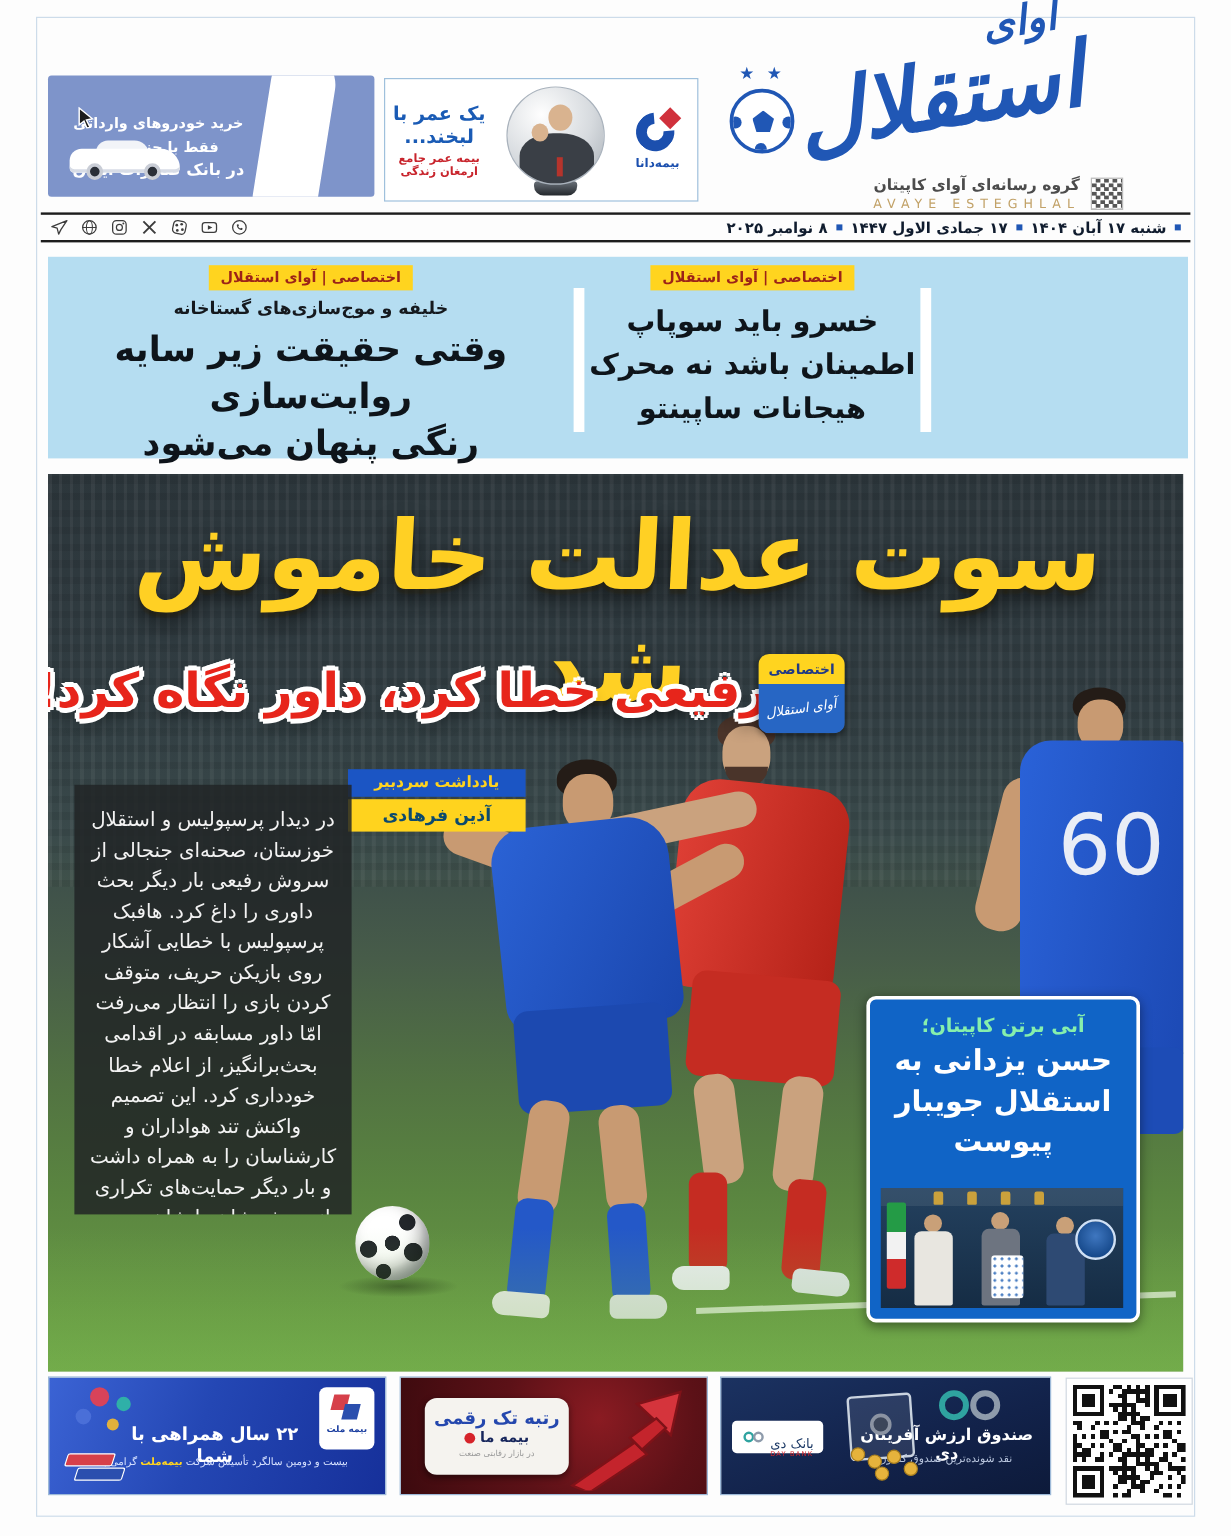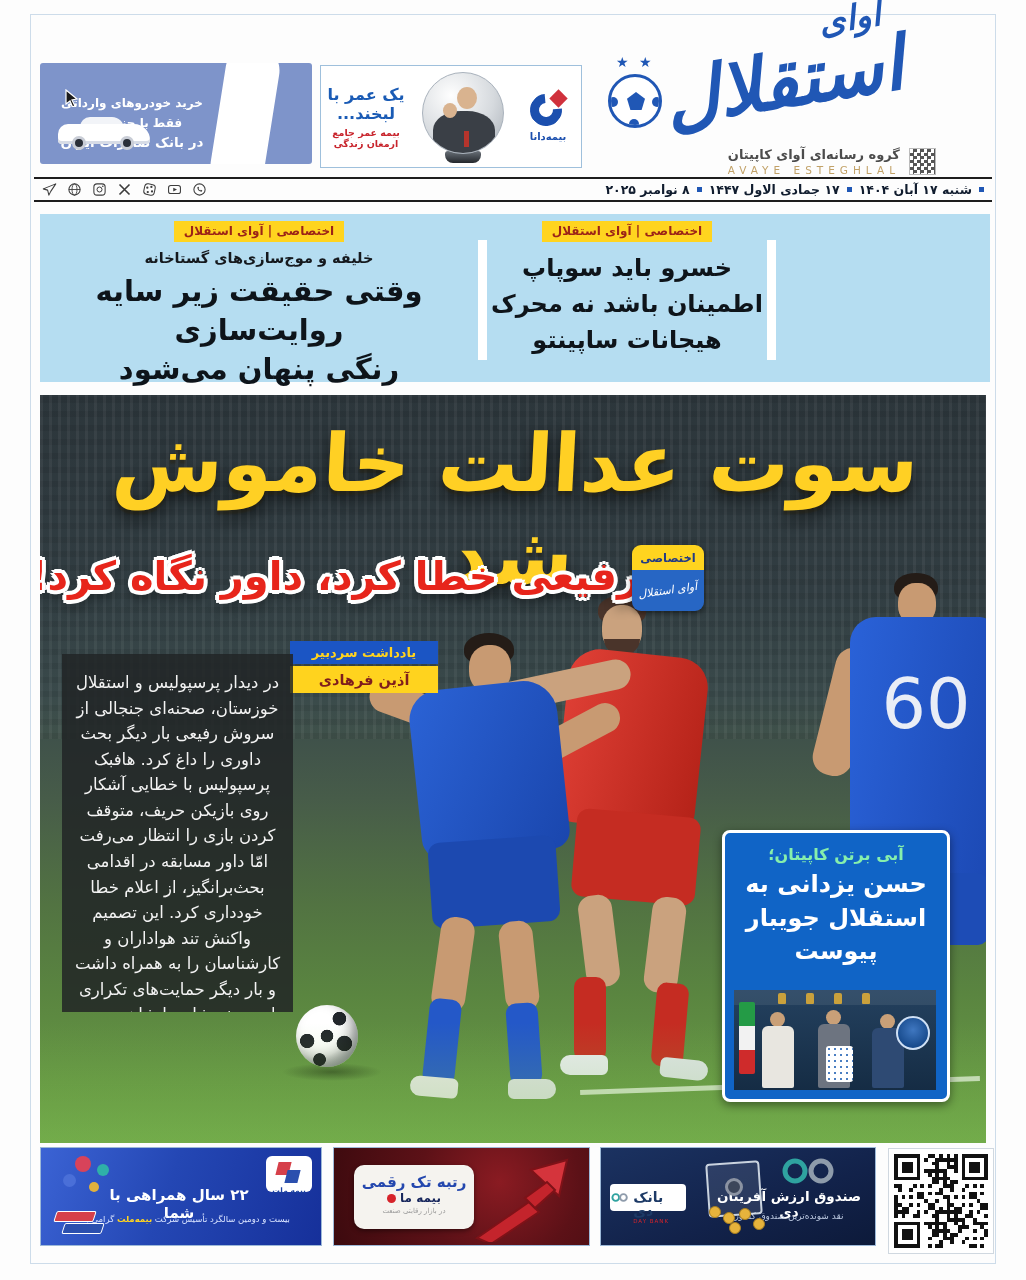--- a/index.html
+++ b/index.html
@@ -85,21 +85,21 @@
   .main-headline { position:absolute; top:22px; left:0; width:100%; text-align:center; direction:rtl; font-size:80px; font-weight:bold; color:#ffd024; transform:skewX(-3deg);
     text-shadow:0 4px 2px rgba(40,30,0,.35), 0 9px 18px rgba(0,0,0,.55); }
   .sub-headline { position:absolute; top:158px; left:140px; width:460px; text-align:center; direction:rtl; white-space:nowrap; font-size:40px; font-weight:bold; color:#e7251b;
     text-shadow:-3px -3px 0 #fff,3px -3px 0 #fff,-3px 3px 0 #fff,3px 3px 0 #fff,-4px 0 0 #fff,4px 0 0 #fff,0 -4px 0 #fff,0 4px 0 #fff,0 8px 12px rgba(0,0,0,.45); }
   .exc-badge { position:absolute; left:592px; top:150px; width:72px; height:66px; border-radius:9px; overflow:hidden; box-shadow:0 2px 6px rgba(0,0,0,.5); }
   .exc-top { height:25px; background:#ffd41f; color:#223a85; font-size:11.5px; font-weight:bold; display:flex; align-items:center; justify-content:center; }
   .exc-bot { height:41px; background:#2766c4; color:#fff; display:flex; align-items:center; justify-content:center; }
   .exc-bot span { font-size:11px; font-style:italic; transform:rotate(-8deg); }
 
   .note-label { position:absolute; left:250px; top:246px; width:148px; height:23px; background:#1b55c4; color:#ffd31e; font-size:13px; font-weight:bold; display:flex; align-items:center; justify-content:center; }
-  .note-author { position:absolute; left:250px; top:271px; width:148px; height:27px; background:#ffd31e; color:#7f1d1d; font-size:14.5px; font-weight:bold; display:flex; align-items:center; justify-content:center; }
+  .note-author { position:absolute; left:250px; top:271px; width:148px; height:27px; background:#ffd31e; color:#0c4a6e; font-size:14.5px; font-weight:bold; display:flex; align-items:center; justify-content:center; }
   .editor-note { position:absolute; left:22px; top:259px; width:231px; height:358px; background:rgba(33,36,38,.85); color:#f3f3f3; font-size:16.5px; line-height:1.55; text-align:center; direction:rtl; padding:16px 10px; overflow:hidden; }
 
   
   .fig { position:absolute; }
   .fig div { position:absolute; }
   .p-blue { left:320px; top:240px; width:260px; height:480px; }
   .p-blue .hr { left:104px; top:-2px; width:50px; height:32px; background:#241c17; border-radius:50% 50% 40% 40%; }
   .p-blue .hd { left:109px; top:10px; width:42px; height:48px; background:#c89a72; border-radius:45%; }
   .p-blue .ar1 { left:6px; top:66px; width:150px; height:32px; background:#c89a72; border-radius:18px; transform:rotate(20deg); }
   .p-blue .ar2 { left:150px; top:88px; width:115px; height:30px; background:#c89a72; border-radius:16px; transform:rotate(-28deg); }
@@ -152,21 +152,21 @@
   .yz-tr { top:3px; width:8px; height:11px; background:#caa13c; border-radius:2px 2px 1px 1px; }
   .yz-flag { left:5px; top:12px; width:16px; height:72px; background:linear-gradient(180deg,#249b46 0 34%,#f2f2f2 34% 66%,#cf2b2b 66%); border-radius:2px; }
   .yz-p { border-radius:6px 6px 2px 2px; }
   .yz-h { width:15px; height:15px; border-radius:50%; background:#c9a078; }
   .yz-jersey { left:92px; top:56px; width:27px; height:36px; background:#fff; border-radius:3px;
     background-image:radial-gradient(circle, #4a7ec2 1px, transparent 1.4px); background-size:6px 6px; }
   .yz-crest { right:6px; top:26px; width:34px; height:34px; border-radius:50%; background:radial-gradient(circle at 50% 40%, #3f77c0, #174a8c 72%); border:2px solid #cfe0f5; }
 
   
   .ad-mellat { position:absolute; left:40px; top:1147px; width:282px; height:99px; background:linear-gradient(110deg,#3b63d4 0%,#2447b4 45%,#16309a 100%); border:1px solid #9db9d8; overflow:hidden; direction:rtl; }
-  .ml-logo { position:absolute; right:9px; top:8px; width:46px; height:36px; background:#fff; border-radius:6px; text-align:center; }
+  .ml-logo { position:absolute; right:9px; top:8px; width:46px; height:52px; background:#fff; border-radius:6px; text-align:center; }
   .ml-mark { position:relative; width:26px; height:24px; margin:5px auto 1px; }
   .ml-mark i { position:absolute; width:13px; height:13px; transform:skewX(-14deg); }
   .ml-mark .mr { left:1px; top:1px; background:#d6404a; } .ml-mark .mb { left:10px; top:9px; background:#2b4fae; }
   .ml-logo-text { font-size:7.5px; color:#1c3fa0; font-weight:bold; }
   .ml-title { position:absolute; right:64px; top:38px; width:156px; text-align:center; color:#fff; font-weight:bold; font-size:15px; }
   .ml-sub { position:absolute; right:26px; top:66px; width:220px; text-align:center; color:#d7e2ff; font-size:8.5px; }
   .ml-sub b { color:#ffd41f; }
   .ml-balloons span { position:absolute; border-radius:50%; }
   .bl1 { left:34px; top:8px; width:16px; height:16px; background:#d8435a; }
   .bl2 { left:56px; top:16px; width:12px; height:12px; background:#2fb0a8; }
@@ -182,21 +182,21 @@
   .bm-l2 { color:#17265c; font-size:12px; font-weight:bold; display:flex; justify-content:center; align-items:center; gap:4px; }
   .bm-dot { width:9px; height:9px; border-radius:50%; background:#d6232a; display:inline-block; }
   .bm-l3 { color:#9a9a9a; font-size:7px; margin-top:2px; }
   .bm-arrow { position:absolute; right:4px; top:6px; }
 
   .ad-bankday { position:absolute; left:600px; top:1147px; width:276px; height:99px; background:linear-gradient(160deg,#1b3261 0%,#12224a 60%,#0d1a3a 100%); border:1px solid #9db9d8; overflow:hidden; }
   .bd-inf { position:absolute; right:34px; top:8px; }
   .bd-title { position:absolute; right:10px; top:40px; width:152px; text-align:center; color:#fff; font-size:13.5px; font-weight:bold; direction:rtl; }
   .bd-sub { position:absolute; right:10px; top:63px; width:152px; text-align:center; color:#b9c6de; font-size:9px; direction:rtl; }
   .bd-badge { position:absolute; left:9px; top:36px; width:76px; height:27px; background:#fff; border-radius:4px; display:flex; align-items:center; justify-content:center; gap:4px; direction:ltr; }
-  .bd-badge-fa { font-size:14px; font-weight:bold; color:#1d3a66; line-height:1;margin-top:20px; }
+  .bd-badge-fa { font-size:11px; font-weight:normal; color:#1d3a66; line-height:1;margin-top:20px; }
   .bd-badge-en { font-size:5.5px; color:#d6232a; letter-spacing:1px; line-height:1.4; direction:ltr; }
   .bd-safe { position:absolute; left:98px; top:10px; width:72px; height:78px; }
   .bd-cube { position:absolute; left:8px; top:4px; width:54px; height:54px; border:2px solid rgba(230,238,246,.85); background:rgba(255,255,255,.1); transform:rotate(-4deg); border-radius:4px; }
   .bd-dial { position:absolute; left:26px; top:20px; width:18px; height:18px; border-radius:50%; border:3px solid #8b93a2; background:#3c465a; }
   .bd-coin { position:absolute; width:12px; height:12px; border-radius:50%; background:#e6b33c; border:1.5px solid #a87e1e; }
 
   .qr-big { position:absolute; left:888px; top:1148px; width:106px; height:106px; background:#fff; border:1px solid #d0d8e0; padding:5px; }
   .qr-art { width:100%; height:100%; }
   .pre { white-space:pre-line; }
 </style>

